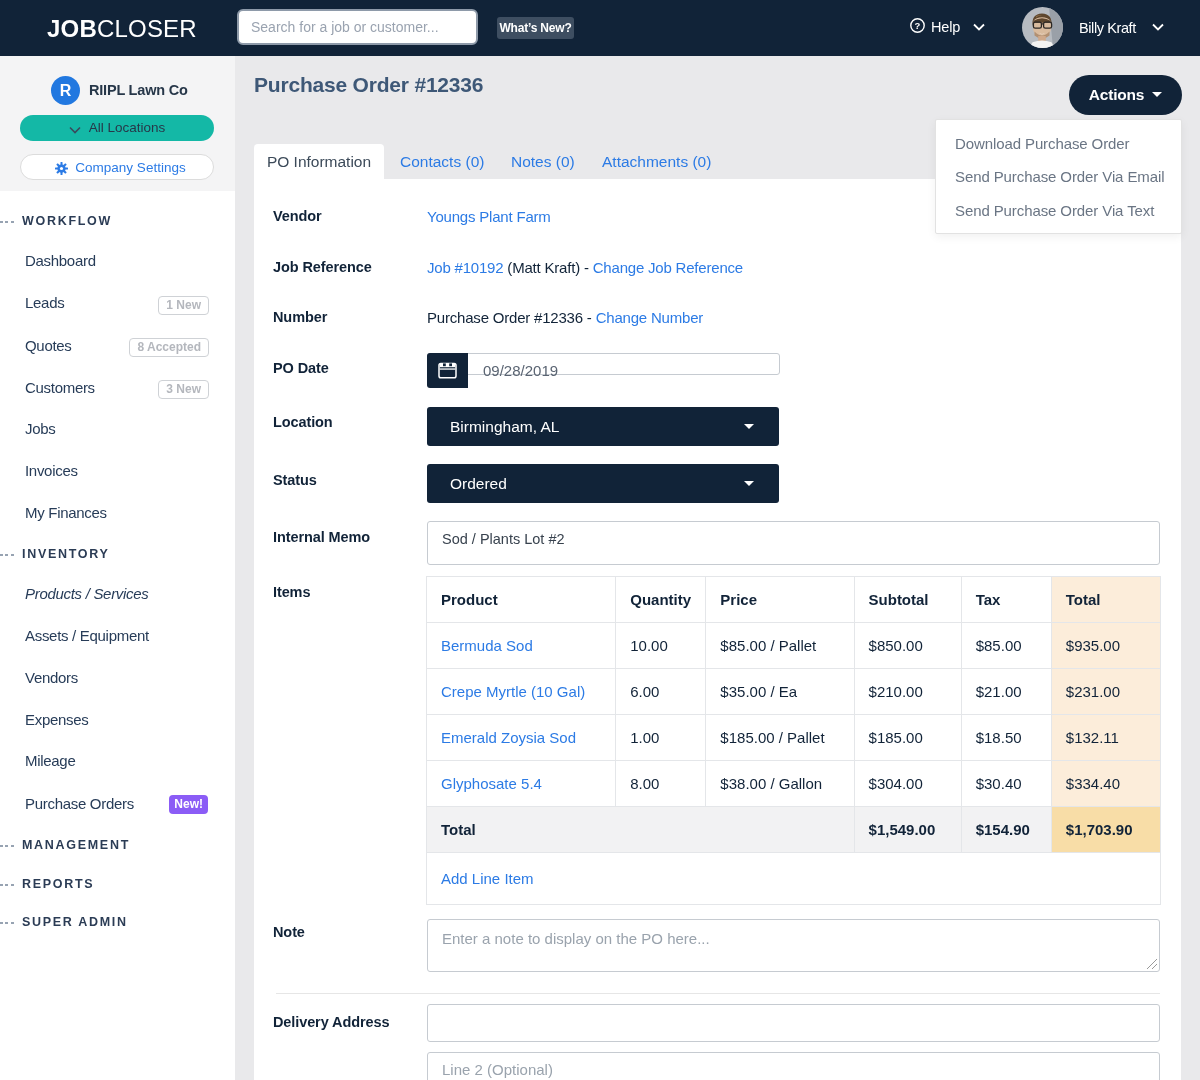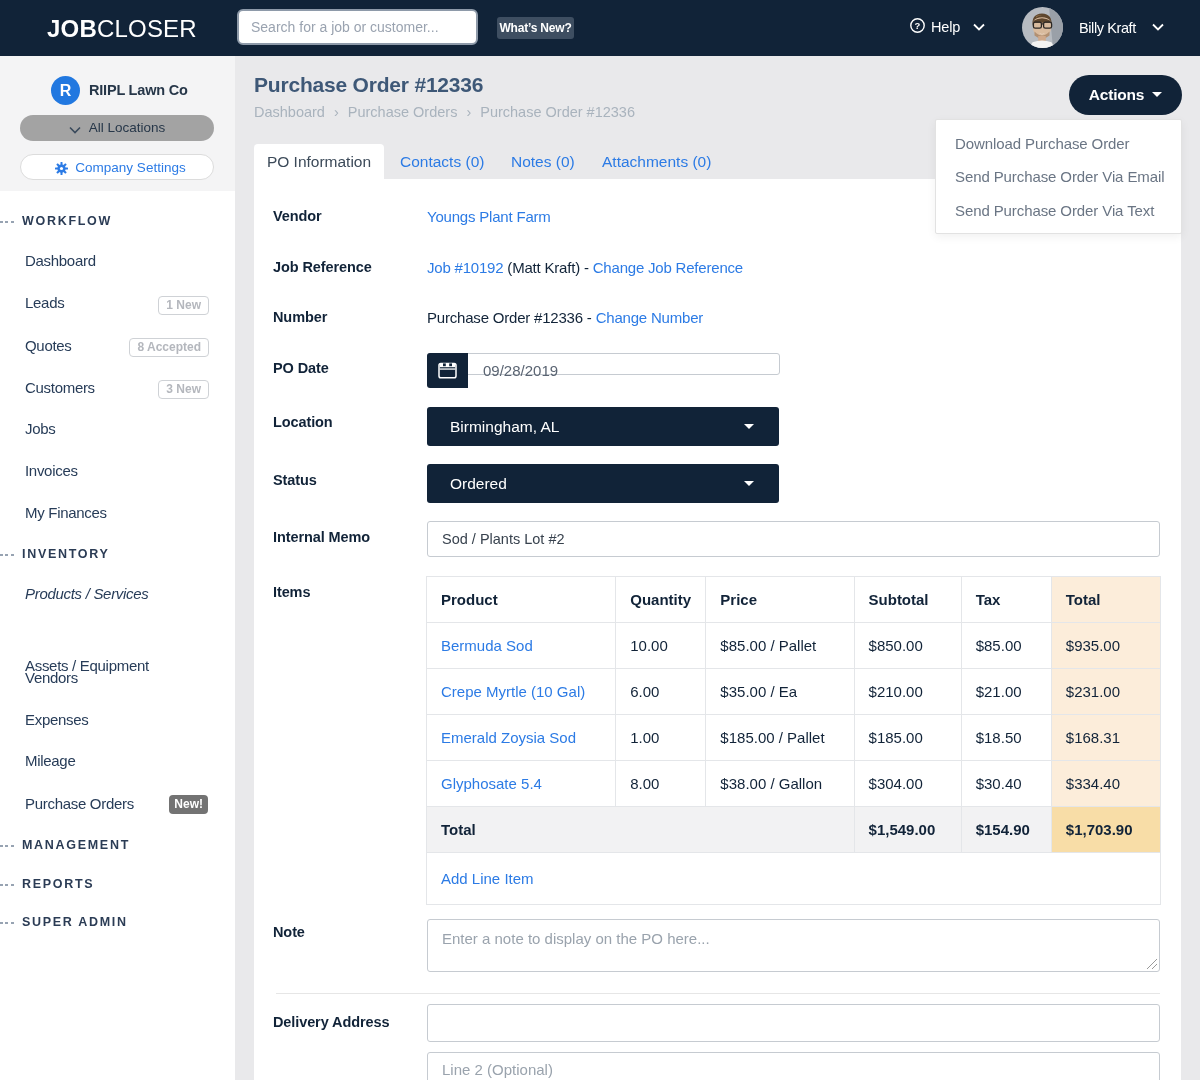--- a/index.html
+++ b/index.html
@@ -18,27 +18,27 @@
 #helptxt { position:absolute; left:931px; top:19px; color:#fff; font-size:14.5px; letter-spacing:-0.2px; }
 .chev { position:absolute; }
 #billy { position:absolute; left:1079px; top:20px; color:#fff; font-size:14.5px; letter-spacing:-0.4px; }
 
 
 #sidebar { position:absolute; left:0; top:56px; width:235px; height:1024px; background:#fff; z-index:40; }
 #sidetop { position:absolute; left:0; top:0; width:235px; height:135px; background:#f4f4f5; }
 #rcircle { position:absolute; left:51px; top:20px; width:29px; height:29px; border-radius:50%; background:#2178e0; color:#fff; font-size:16px; font-weight:700; text-align:center; line-height:29px; }
 #coname { position:absolute; left:89px; top:26px; font-size:14.5px; font-weight:700; color:#273749; letter-spacing:-0.2px; }
 .pill { position:absolute; left:20px; width:194px; height:26px; border-radius:14px; font-size:14.5px; text-align:center; }
-#alllocs { top:59px; background:#a3a3a3; color:#273749; line-height:26px; font-size:13.5px; }
+#alllocs { top:59px; background:#14b8a6; color:#273749; line-height:26px; font-size:13.5px; }
 #cosettings { top:98px; background:#fff; border:1px solid #dcdcdc; color:#2c7be5; line-height:25px; font-size:13.5px; padding-left:7px; }
 .navhead { position:absolute; left:22px; font-size:12.5px; font-weight:700; letter-spacing:1.7px; color:#2b3c55; }
 .navdash { position:absolute; left:0; width:14px; height:2px; background:repeating-linear-gradient(90deg,#97a3b2 0 3px,transparent 3px 5.5px); }
 .navitem { position:absolute; left:25px; font-size:15px; color:#273c58; letter-spacing:-0.3px; }
 .navbadge { position:absolute; right:26px; font-size:12px; font-weight:700; color:#b4b7bd; border:1px solid #cfd2d6; border-radius:4px; height:19px; line-height:17px; padding:0 7px; }
-#newbadge { position:absolute; right:27px; font-size:12px; font-weight:700; color:#fff; background:#737373; border-radius:4px; height:19px; line-height:19px; padding:0 5px; }
+#newbadge { position:absolute; right:27px; font-size:12px; font-weight:700; color:#fff; background:#8b5cf6; border-radius:4px; height:19px; line-height:19px; padding:0 5px; }
 
 
 #title { position:absolute; left:254px; top:73px; font-size:21px; font-weight:700; color:#3e5877; z-index:5; letter-spacing:-0.2px; }
 #breadcrumb { position:absolute; left:254px; top:104px; font-size:14.5px; color:#a9b3bd; z-index:5; }
 #breadcrumb .sep { margin:0 9px; color:#a9b3bd; }
 #actions { position:absolute; left:1069px; top:75px; width:113px; height:40px; background:#112338; border-radius:20px; color:#fff; z-index:60; font-size:15.5px; font-weight:700; text-align:center; line-height:40px; letter-spacing:-0.2px; }
 #actions .caret { display:inline-block; vertical-align:middle; margin-left:8px; margin-top:-2px; width:0; height:0; border-left:5px solid transparent; border-right:5px solid transparent; border-top:5px solid #fff; }
 #dropdown { position:absolute; left:935px; top:119px; width:247px; height:115px; background:#fff; border:1px solid #e2e2e2; border-radius:2px; box-shadow:0 3px 10px rgba(0,0,0,0.06); z-index:55; }
 #dropdown div { position:absolute; left:19px; font-size:15px; color:#6a7584; white-space:nowrap; letter-spacing:-0.1px; }
 
@@ -139,36 +139,35 @@
     <div class="navitem" style="top:281px;">Quotes</div>
     <div class="navbadge" style="top:282px;">8 Accepted</div>
     <div class="navitem" style="top:323px;">Customers</div>
     <div class="navbadge" style="top:324px;">3 New</div>
     <div class="navitem" style="top:364px;">Jobs</div>
     <div class="navitem" style="top:406px;">Invoices</div>
     <div class="navitem" style="top:448px;">My Finances</div>
     <div class="navdash" style="top:498px;"></div>
     <div class="navhead" style="top:491px;">INVENTORY</div>
     <div class="navitem" style="top:529px;font-style:italic;">Products / Services</div>
-    <div class="navitem" style="top:601px;text-align:right;">Assets / Equipment</div>
+    <div class="navitem" style="top:571px;text-align:right;">Assets / Equipment</div>
     <div class="navitem" style="top:613px;">Vendors</div>
     <div class="navitem" style="top:655px;">Expenses</div>
     <div class="navitem" style="top:696px;">Mileage</div>
     <div class="navitem" style="top:739px;">Purchase Orders</div>
     <div id="newbadge" style="top:739px;">New!</div>
     <div class="navdash" style="top:789px;"></div>
     <div class="navhead" style="top:782px;">MANAGEMENT</div>
     <div class="navdash" style="top:828px;"></div>
     <div class="navhead" style="top:821px;">REPORTS</div>
     <div class="navdash" style="top:866px;"></div>
     <div class="navhead" style="top:859px;">SUPER ADMIN</div>
   </div>
 
   <div id="title">Purchase Order #12336</div>
-  <div id="breadcrumb">Dashboard<span class="sep">›</span>Purchase Orders<span class="sep">›</span>Purchase Order #12336</div>
   <div id="actions">Actions<span class="caret"></span></div>
   <div id="dropdown">
     <div style="top:15px;">Download Purchase Order</div>
     <div style="top:48px;">Send Purchase Order Via Email</div>
     <div style="top:82px;">Send Purchase Order Via Text</div>
   </div>
 
   <div id="card"></div>
   <div class="tab" id="tab1">PO Information</div>
   <div class="tab tabblue" style="left:400px;">Contacts (0)</div>
@@ -198,21 +197,21 @@
     <div style="position:absolute;left:55px;top:0;line-height:33px;font-size:15px;color:#5a6472;">09/28/2019</div>
   </div>
 
   <div class="flabel" style="top:414px;">Location</div>
   <div class="navysel" style="top:407px;">Birmingham, AL<span class="caret"></span></div>
 
   <div class="flabel" style="top:472px;">Status</div>
   <div class="navysel" style="top:464px;">Ordered<span class="caret"></span></div>
 
   <div class="flabel" style="top:529px;">Internal Memo</div>
-  <div class="input" style="left:427px; top:521px; width:733px; height:36px;">
+  <div class="input" style="left:427px; top:521px; width:733px; height:44px;">
     <div style="position:absolute;left:14px;top:0;line-height:34px;font-size:14.5px;color:#38424e;">Sod / Plants Lot #2</div>
   </div>
 
   <div class="flabel" style="top:584px;">Items</div>
   <table id="items">
     <tbody>
         <tr>
       <th style="width:189px;">Product</th>
       <th style="width:90px;">Quantity</th>
       <th style="width:148px;">Price</th>
@@ -235,21 +234,21 @@
           <td>$210.00</td>
           <td>$21.00</td>
           <td class="peach">$231.00</td>
         </tr>
     <tr>
           <td><a>Emerald Zoysia Sod</a></td>
           <td>1.00</td>
           <td>$185.00 / Pallet</td>
           <td>$185.00</td>
           <td>$18.50</td>
-          <td class="peach">$168.31</td>
+          <td class="peach">$132.11</td>
         </tr>
     <tr>
           <td><a>Glyphosate 5.4</a></td>
           <td>8.00</td>
           <td>$38.00 / Gallon</td>
           <td>$304.00</td>
           <td>$30.40</td>
           <td class="peach">$334.40</td>
         </tr>
     <tr class="totrow">

